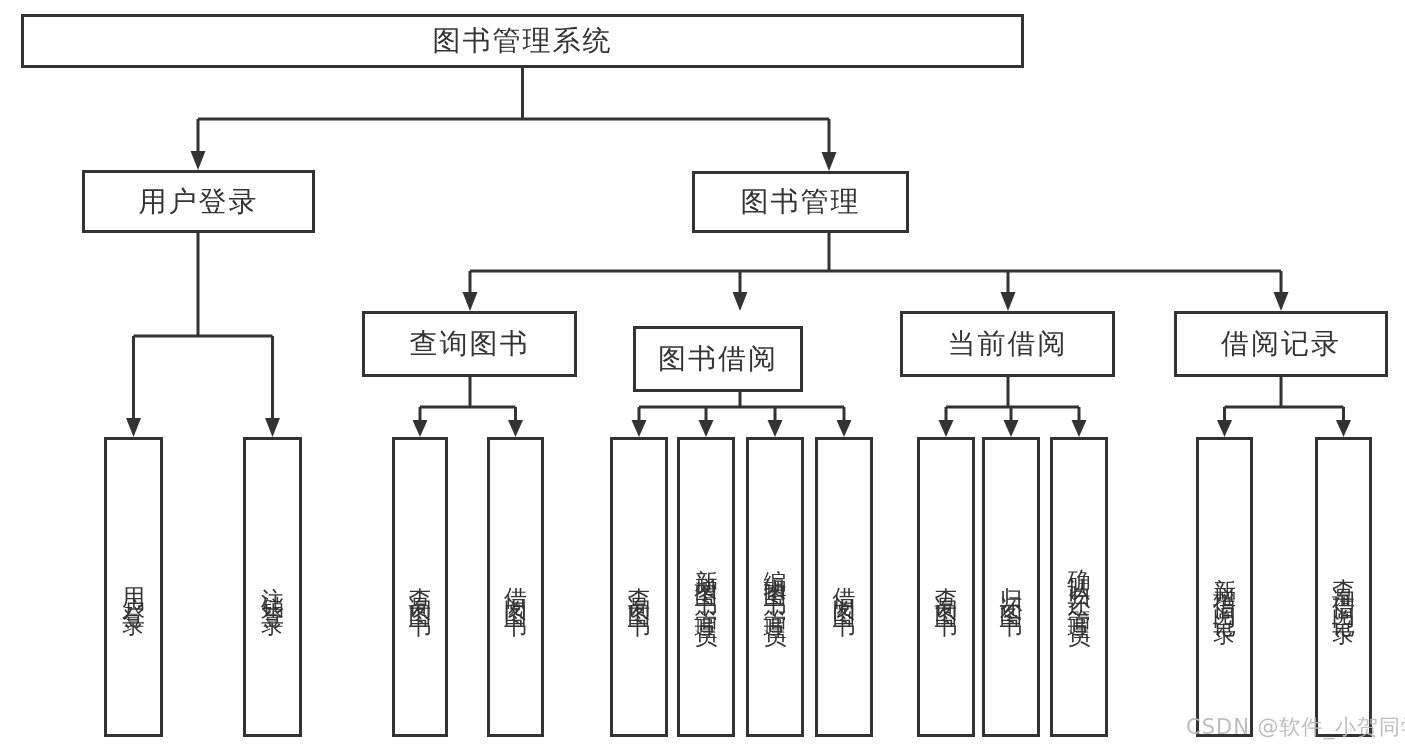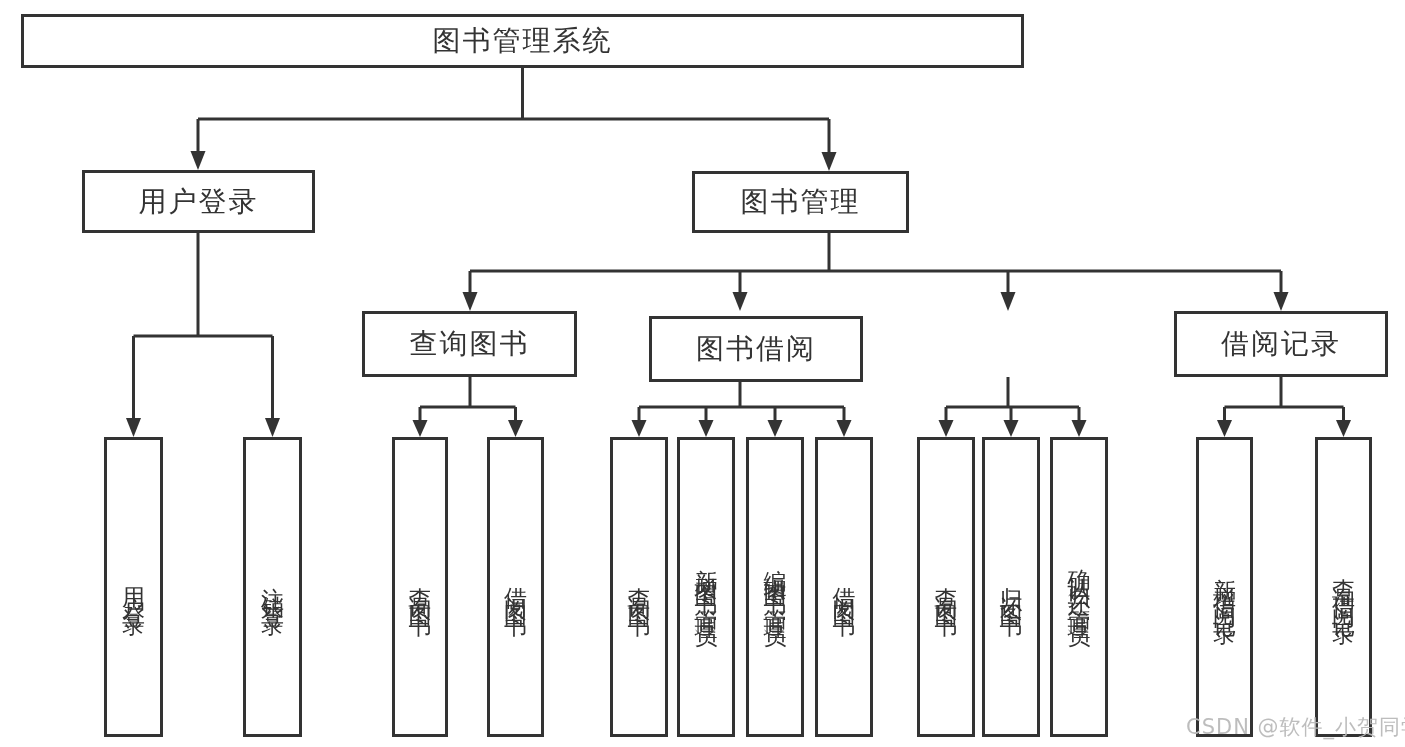--- a/index.html
+++ b/index.html
@@ -124,22 +124,25 @@
   <div class="node" style="left:82px;top:170px;width:233px;height:63px;">
     <span>用户登录</span>
   </div>
   <div class="node" style="left:692px;top:171px;width:217px;height:62px;">
     <span>图书管理</span>
   </div>
 
   <div class="node" style="left:362px;top:311px;width:215px;height:66px;">
     <span>查询图书</span>
   </div>
-  <div class="node" style="left:633px;top:316px;width:214px;height:66px;margin-left:16px;">
+  <div class="node" style="left:633px;top:326px;width:170px;height:66px;">
     <span>图书借阅</span>
+  </div>
+  <div class="node" style="left:900px;top:311px;width:215px;height:66px;">
+    <span>当前借阅</span>
   </div>
   <div class="node" style="left:1174px;top:311px;width:214px;height:66px;">
     <span>借阅记录</span>
   </div>
 
   <div class="vnode" style="left:104px;top:437px;width:59px;height:300px;">
     <span class="vtext">用户登录</span>
   </div>
   <div class="vnode" style="left:243px;top:437px;width:59px;height:300px;">
     <span class="vtext">注销登录</span>

